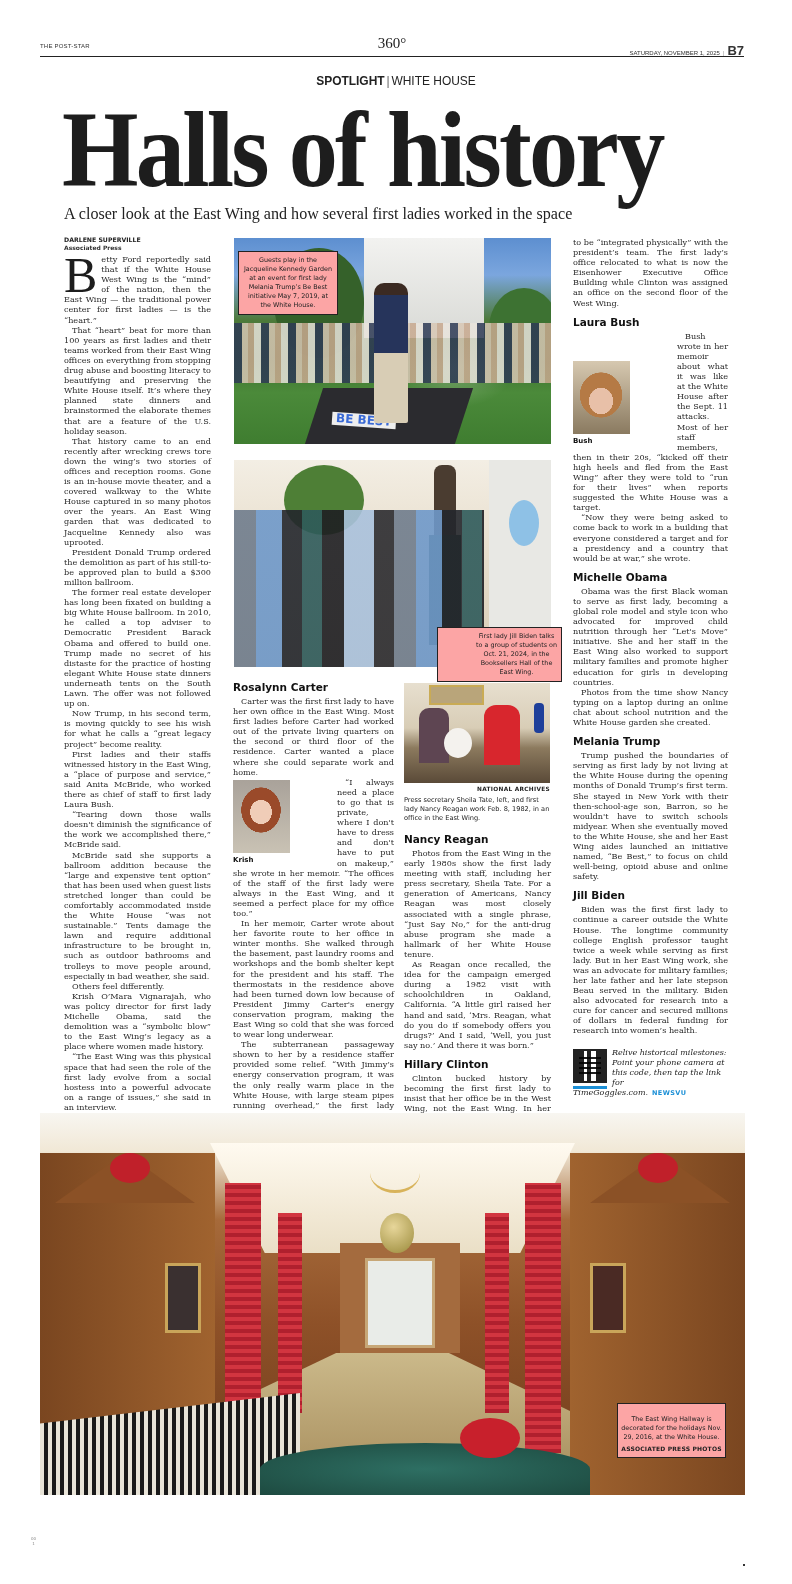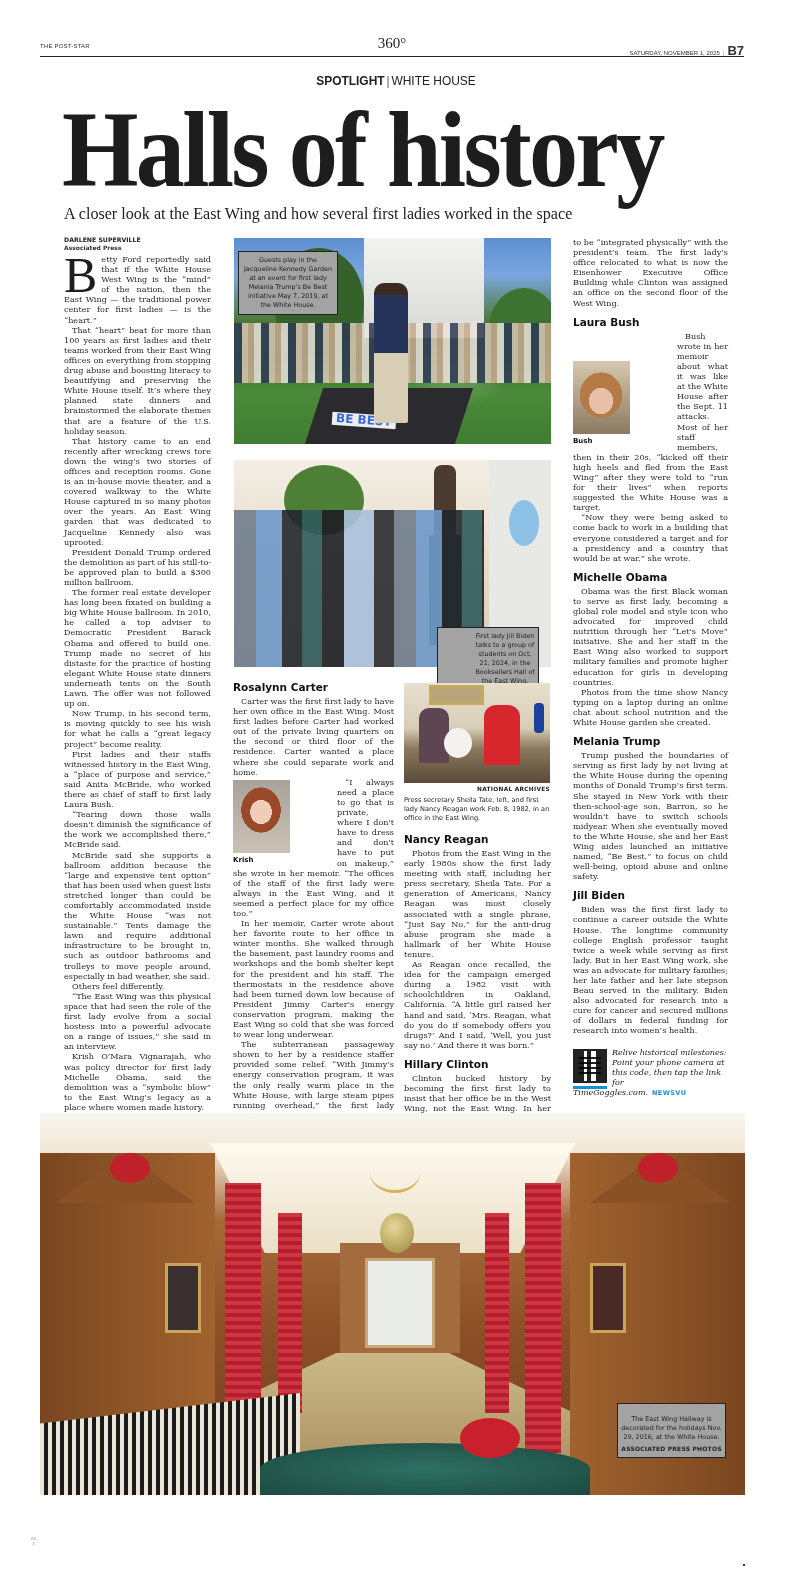--- a/index.html
+++ b/index.html
@@ -45,23 +45,23 @@
       radial-gradient(ellipse 60px 40px at 220px 130px, rgba(255,255,255,0.25), transparent),
       linear-gradient(180deg, #5d8fd0 0%, #7ba6de 18%, #4d7a3a 40%, #3c6b2f 58%, #4b8a3a 75%, #3f7d30 100%); }
   .photo1 .house { position: absolute; left: 130px; top: 0; width: 120px; height: 100px; background: linear-gradient(180deg,#f2f2f0,#d9dad6); }
   .photo1 .tree-l { position: absolute; left: 40px; top: 10px; width: 90px; height: 110px; border-radius: 50%; background: #35612a; }
   .photo1 .tree-r { position: absolute; left: 255px; top: 50px; width: 70px; height: 80px; border-radius: 50%; background: #3d7232; }
   .photo1 .crowd { position: absolute; left: 0; top: 85px; width: 317px; height: 60px; background: repeating-linear-gradient(90deg,#2e3a55 0 8px,#d8c7b4 8px 14px,#c8a98f 14px 20px,#e9e4dc 20px 27px); opacity: 0.85; }
   .photo1 .mat { position: absolute; left: 80px; top: 150px; width: 150px; height: 56px; background: #2b2b2f; transform: skewX(-18deg); }
   .photo1 .mat-text { position: absolute; left: 98px; top: 176px; font-family: "DejaVu Sans", sans-serif; font-weight: bold; font-size: 12px; line-height: 11px; color: #3a6ad6; background: #eee; padding: 1px 4px; transform: rotate(4deg); }
   .photo1 .boy { position: absolute; left: 140px; top: 45px; width: 34px; height: 140px; background: linear-gradient(180deg,#3b2a22 0 12px,#26345b 12px 70px,#d8cdb5 70px 140px); border-radius: 10px 10px 2px 2px; }
 
-  .caption-box { position: absolute; background: #a3a3a3; border: 1px solid #222; font-family: "DejaVu Sans", sans-serif; font-size: 6.4px; line-height: 9px; text-align: center; color: #222; padding: 4px 3px; }
+  .caption-box { position: absolute; background: #fca5a5; border: 1px solid #222; font-family: "DejaVu Sans", sans-serif; font-size: 6.4px; line-height: 9px; text-align: center; color: #222; padding: 4px 3px; }
   .cap1 { left: 238px; top: 251px; width: 100px; }
-  .cap2 { left: 437px; top: 627px; width: 102px; padding-left: 37px; }
+  .cap2 { left: 437px; top: 627px; width: 125px; padding-left: 37px; }
   .cap3 { left: 617px; top: 1403px; width: 109px; padding: 11px 3px 4px; }
   .cap3 .credit { font-weight: bold; font-size: 6px; margin-top: 2px; letter-spacing: 0.2px; }
 
   .photo2 { left: 234px; top: 460px; width: 317px; height: 207px;
     background: linear-gradient(180deg,#f3eee4 0%,#e9e0cf 40%,#d7cbb4 100%); }
   .photo2 .bush { position: absolute; left: 50px; top: 5px; width: 80px; height: 70px; border-radius: 50%; background: #4e7f36; }
   .photo2 .statue { position: absolute; left: 200px; top: 5px; width: 22px; height: 70px; background: #4a3c30; border-radius: 8px 8px 0 0; }
   .photo2 .pedestal { position: absolute; left: 195px; top: 75px; width: 32px; height: 110px; background: #2f4a3a; }
   .photo2 .wall-r { position: absolute; left: 255px; top: 0; width: 62px; height: 207px; background: #e8e8e4; }
   .photo2 .egg { position: absolute; left: 275px; top: 40px; width: 30px; height: 46px; border-radius: 50%; background: #8ec1e6; }
@@ -140,22 +140,22 @@
   <p class="noindent"><span class="dropcap">B</span><span>etty Ford reportedly said that if the White House West Wing is the “mind” of the nation, then the East Wing — the traditional power center for first ladies — is the “heart.”</span></p>
   <p>That “heart” beat for more than 100 years as first ladies and their teams worked from their East Wing offices on everything from stopping drug abuse and boosting literacy to beautifying and preserving the White House itself. It’s where they planned state dinners and brainstormed the elaborate themes that are a feature of the U.S. holiday season.</p>
   <p>That history came to an end recently after wrecking crews tore down the wing’s two stories of offices and reception rooms. Gone is an in-house movie theater, and a covered walkway to the White House captured in so many photos over the years. An East Wing garden that was dedicated to Jacqueline Kennedy also was uprooted.</p>
   <p>President Donald Trump ordered the demolition as part of his still-to-be approved plan to build a $300 million ballroom.</p>
   <p>The former real estate developer has long been fixated on building a big White House ballroom. In 2010, he called a top adviser to Democratic President Barack Obama and offered to build one. Trump made no secret of his distaste for the practice of hosting elegant White House state dinners underneath tents on the South Lawn. The offer was not followed up on.</p>
   <p>Now Trump, in his second term, is moving quickly to see his wish for what he calls a “great legacy project” become reality.</p>
   <p>First ladies and their staffs witnessed history in the East Wing, a “place of purpose and service,” said Anita McBride, who worked there as chief of staff to first lady Laura Bush.</p>
   <p>“Tearing down those walls doesn't diminish the significance of the work we accomplished there,” McBride said.</p>
   <p>McBride said she supports a ballroom addition because the “large and expensive tent option” that has been used when guest lists stretched longer than could be comfortably accommodated inside the White House “was not sustainable.” Tents damage the lawn and require additional infrastructure to be brought in, such as outdoor bathrooms and trolleys to move people around, especially in bad weather, she said.</p>
   <p>Others feel differently.</p>
+  <p>Krish O’Mara Vignarajah, who was policy director for first lady Michelle Obama, said the demolition was a “symbolic blow” to the East Wing’s legacy as a place where women made history.</p>
   <p>“The East Wing was this physical space that had seen the role of the first lady evolve from a social hostess into a powerful advocate on a range of issues,” she said in an interview.</p>
-  <p>Krish O’Mara Vignarajah, who was policy director for first lady Michelle Obama, said the demolition was a “symbolic blow” to the East Wing’s legacy as a place where women made history.</p>
   <p>Here’s a look at some of the history that came out of the East Wing and the first ladies who spent time there:</p>
 </div>
 
 <div class="photo photo1">
   <div class="house"></div>
   <div class="tree-l"></div>
   <div class="tree-r"></div>
   <div class="crowd"></div>
   <div class="mat"></div>
   <div class="mat-text">BE BEST</div>

